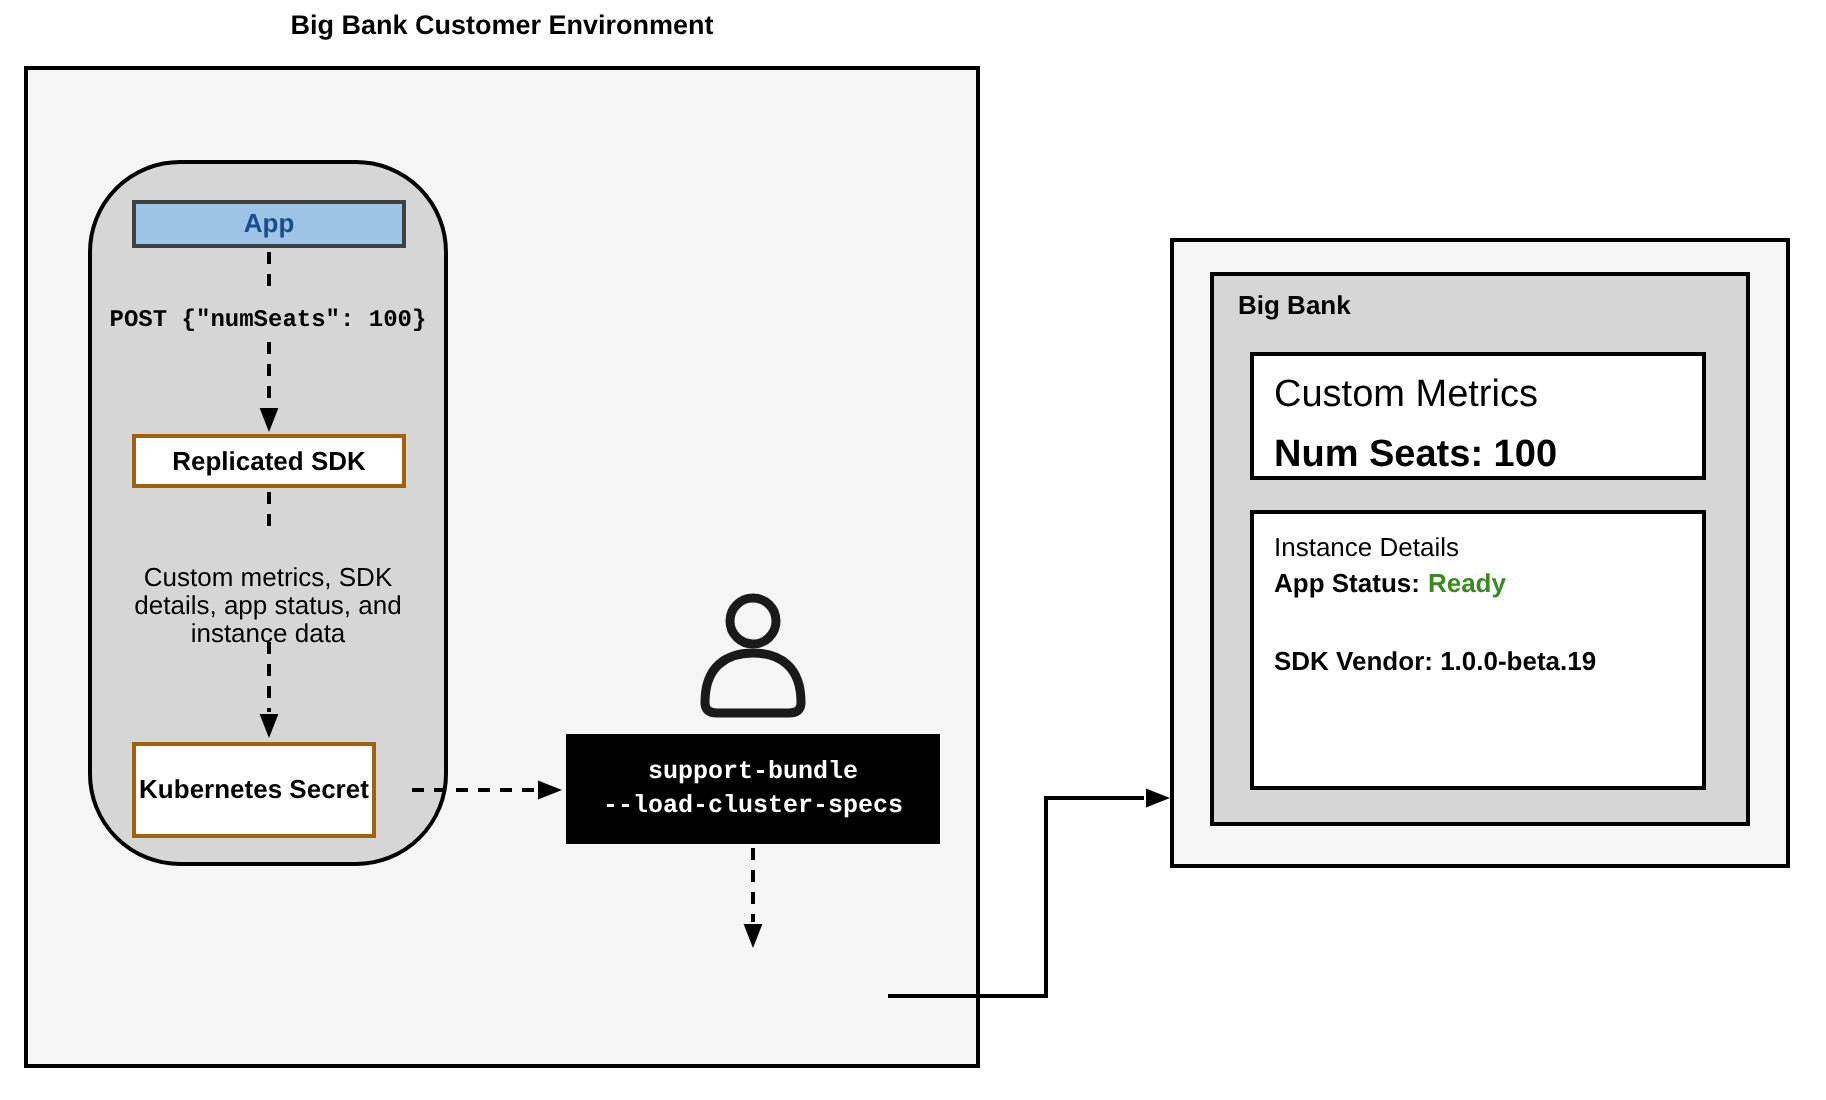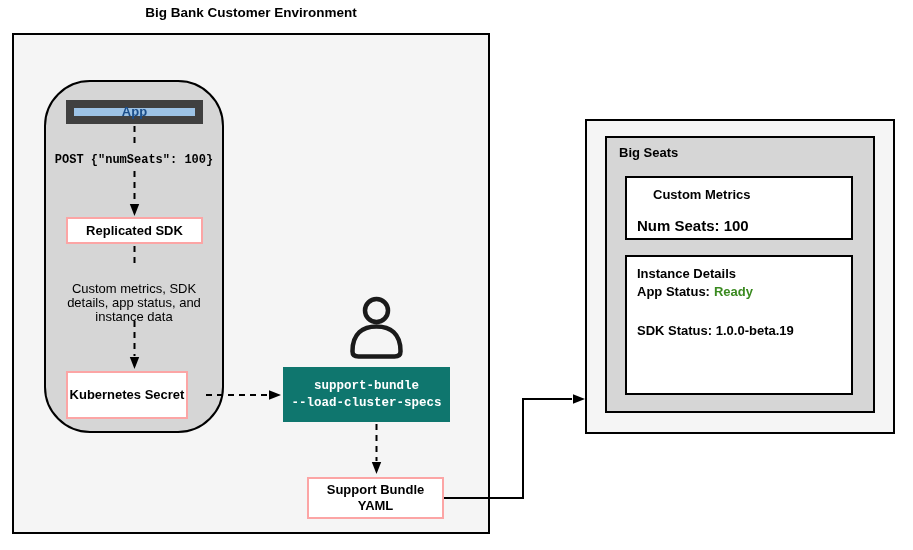--- a/index.html
+++ b/index.html
@@ -3,49 +3,49 @@
 <meta charset="utf-8">
 <style>
   html,body{margin:0;padding:0;background:#ffffff;}
   .stage{
     position:relative;width:913px;height:550px;background:#ffffff;
     font-family:"Liberation Sans",sans-serif;color:#000;overflow:hidden;
   }
   .abs{position:absolute;box-sizing:border-box;}
   .panel{background:#F5F5F5;border:2px solid #000;}
   .graybox{background:#D6D6D6;border:2px solid #000;}
-  .whitebox{background:#ffffff;border:2px solid #fca5a5;display:flex;align-items:center;justify-content:center;text-align:center;}
+  .whitebox{background:#ffffff;border:2px solid #a16207;display:flex;align-items:center;justify-content:center;text-align:center;}
   .ctr{text-align:center;}
   .pre{white-space:pre-line;}
   .diagram-title{font-size:13.5px;font-weight:bold;text-align:center;}
   .node-label{font-size:13px;font-weight:bold;line-height:16px;}
   .mono{font-family:"Liberation Mono","DejaVu Sans Mono",monospace;font-weight:bold;}
 
   #cust-env-box{left:12px;top:33px;width:478px;height:501px;}
   #cust-env-title{left:12px;top:5px;width:478px;}
   #airgap-box{left:44px;top:80px;width:180px;height:353px;border-radius:46px;}
   #airgap-title{left:44px;top:56px;width:180px;}
-  #app-box{left:66px;top:100px;width:137px;height:24px;background:#9DC3E6;border:8px solid #404040;display:flex;align-items:center;justify-content:center;}
+  #app-box{left:66px;top:100px;width:137px;height:24px;background:#9DC3E6;border:2px solid #404040;display:flex;align-items:center;justify-content:center;}
   #app-box .node-label{color:#1B4E8A;}
   #post-text{left:34px;top:153px;width:200px;font-size:12px;}
   #sdk-box{left:66px;top:217px;width:137px;height:27px;}
   #note-text{left:38px;top:282px;width:192px;font-size:13px;font-weight:normal;line-height:14px;}
   #secret-box{left:66px;top:371px;width:122px;height:48px;}
-  #cmd-box{left:283px;top:367px;width:167px;height:55px;background:#0f766e;color:#fff;display:flex;align-items:center;justify-content:center;font-size:12.5px;line-height:17px;text-align:center;}
+  #cmd-box{left:283px;top:367px;width:187px;height:55px;background:#000000;color:#fff;display:flex;align-items:center;justify-content:center;font-size:12.5px;line-height:17px;text-align:center;}
   #sby-box{left:307px;top:477px;width:137px;height:42px;}
 
   #vendor-box{left:585px;top:119px;width:310px;height:315px;}
   #vendor-title{left:585px;top:91px;width:310px;}
   #bigbank-box{left:605px;top:136px;width:270px;height:277px;}
   #bigbank-label{left:619px;top:145px;font-size:13px;font-weight:bold;}
   #metrics-box{left:625px;top:176px;width:228px;height:64px;background:#fff;border:2px solid #000;}
-  #metrics-title{left:653px;top:187px;font-size:13px;font-weight:bold;}
-  #metrics-seats{left:637px;top:217px;font-size:15px;font-weight:bold;}
+  #metrics-title{left:637px;top:187px;font-size:19px;font-weight:normal;}
+  #metrics-seats{left:637px;top:217px;font-size:19px;font-weight:bold;}
   #details-box{left:625px;top:255px;width:228px;height:140px;background:#fff;border:2px solid #000;}
-  #details-title{left:637px;top:266px;font-size:13px;font-weight:bold;}
+  #details-title{left:637px;top:266px;font-size:13px;font-weight:normal;}
   #details-status{left:637px;top:284px;font-size:13px;font-weight:bold;}
   #status-value{color:#3A8A20;margin-left:4px;}
   #details-versions{left:637px;top:323px;font-size:13px;font-weight:bold;line-height:15.5px;}
 
   #wires{left:0;top:0;width:913px;height:550px;pointer-events:none;}
   #wires line,#wires path{stroke:#000;stroke-width:2;fill:none;}
   #wires .dash{stroke-dasharray:6 5;}
   #wires polygon{fill:#000;stroke:none;}
   #person-icon circle,#person-icon path{stroke:#1a1a1a;stroke-width:4.5;fill:none;stroke-linejoin:round;stroke-linecap:round;}
 </style>
@@ -73,40 +73,36 @@
 details, app status, and
 instance data</div>
 
   <div class="abs whitebox" id="secret-box">
     <span class="node-label">Kubernetes Secret</span>
   </div>
 
   <div class="abs mono pre" id="cmd-box">support-bundle
 --load-cluster-specs</div>
 
-  <div class="abs whitebox" id="sby-box">
-    <span class="node-label pre">Support Bundle
-YAML</span>
-  </div>
 
   <div class="abs panel" id="vendor-box"></div>
   <div class="abs graybox" id="bigbank-box"></div>
-  <div class="abs" id="bigbank-label">Big Seats</div>
+  <div class="abs" id="bigbank-label">Big Bank</div>
 
   <div class="abs" id="metrics-box"></div>
   <div class="abs" id="metrics-title">Custom Metrics</div>
   <div class="abs" id="metrics-seats">Num Seats: 100</div>
 
   <div class="abs" id="details-box"></div>
   <div class="abs" id="details-title">Instance Details</div>
   <div class="abs" id="details-status">
     <span>App Status:</span><span id="status-value">Ready</span>
   </div>
   <div class="abs" id="details-versions">
-    <div>SDK Status: 1.0.0-beta.19</div>
+    <div>SDK Vendor: 1.0.0-beta.19</div>
   </div>
 
   <svg class="abs" id="wires" viewBox="0 0 913 550" xmlns="http://www.w3.org/2000/svg">
     <g>
       <line class="dash" x1="134.5" y1="126" x2="134.5" y2="148"></line>
     </g>
     <g>
       <line class="dash" x1="134.5" y1="171" x2="134.5" y2="203"></line>
       <polygon points="129.8,204 139.2,204 134.5,216"></polygon>
     </g>

